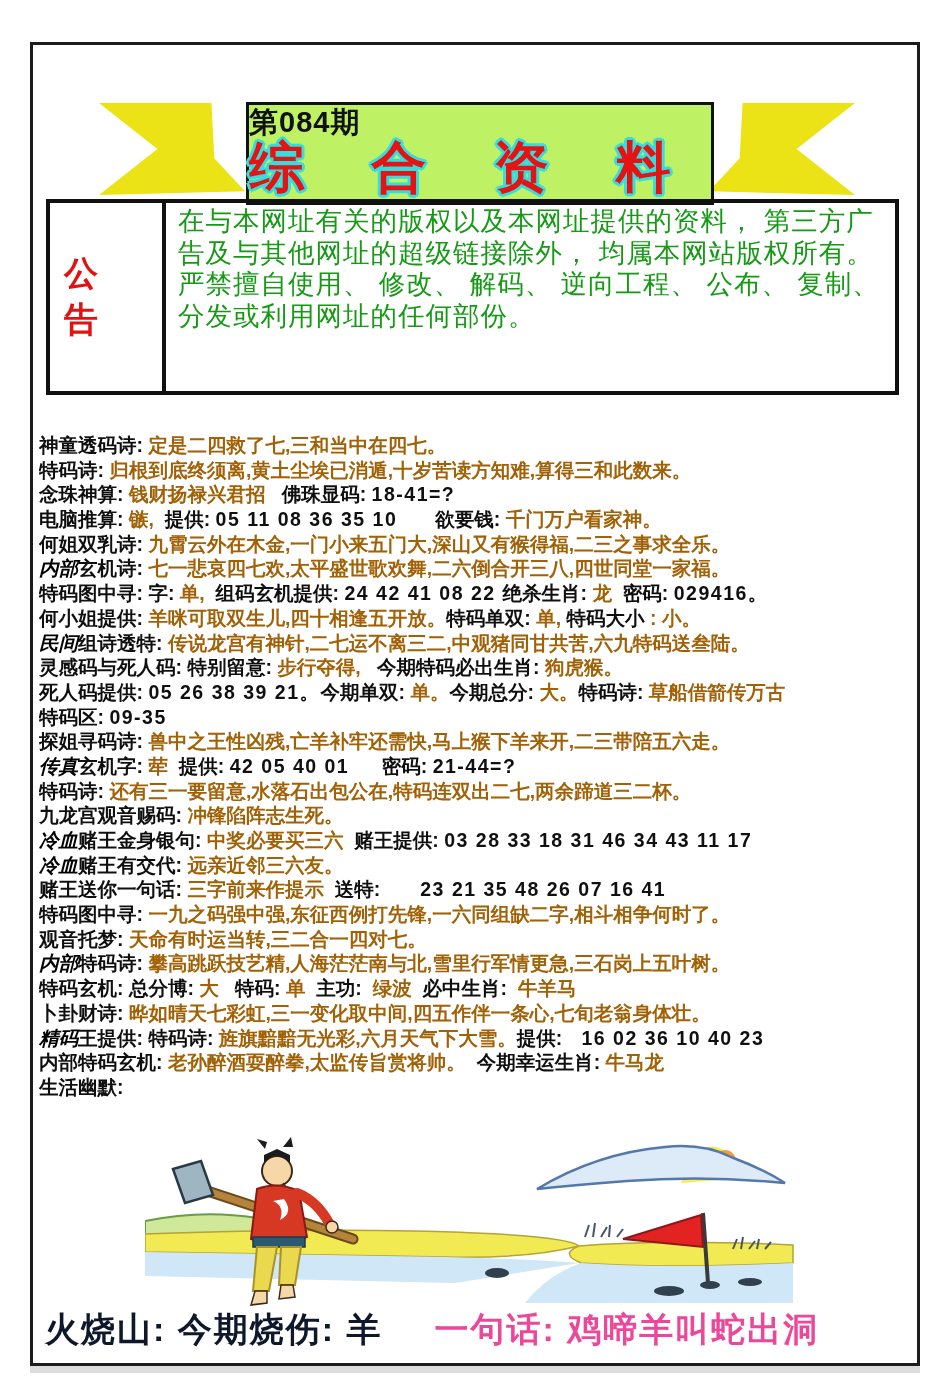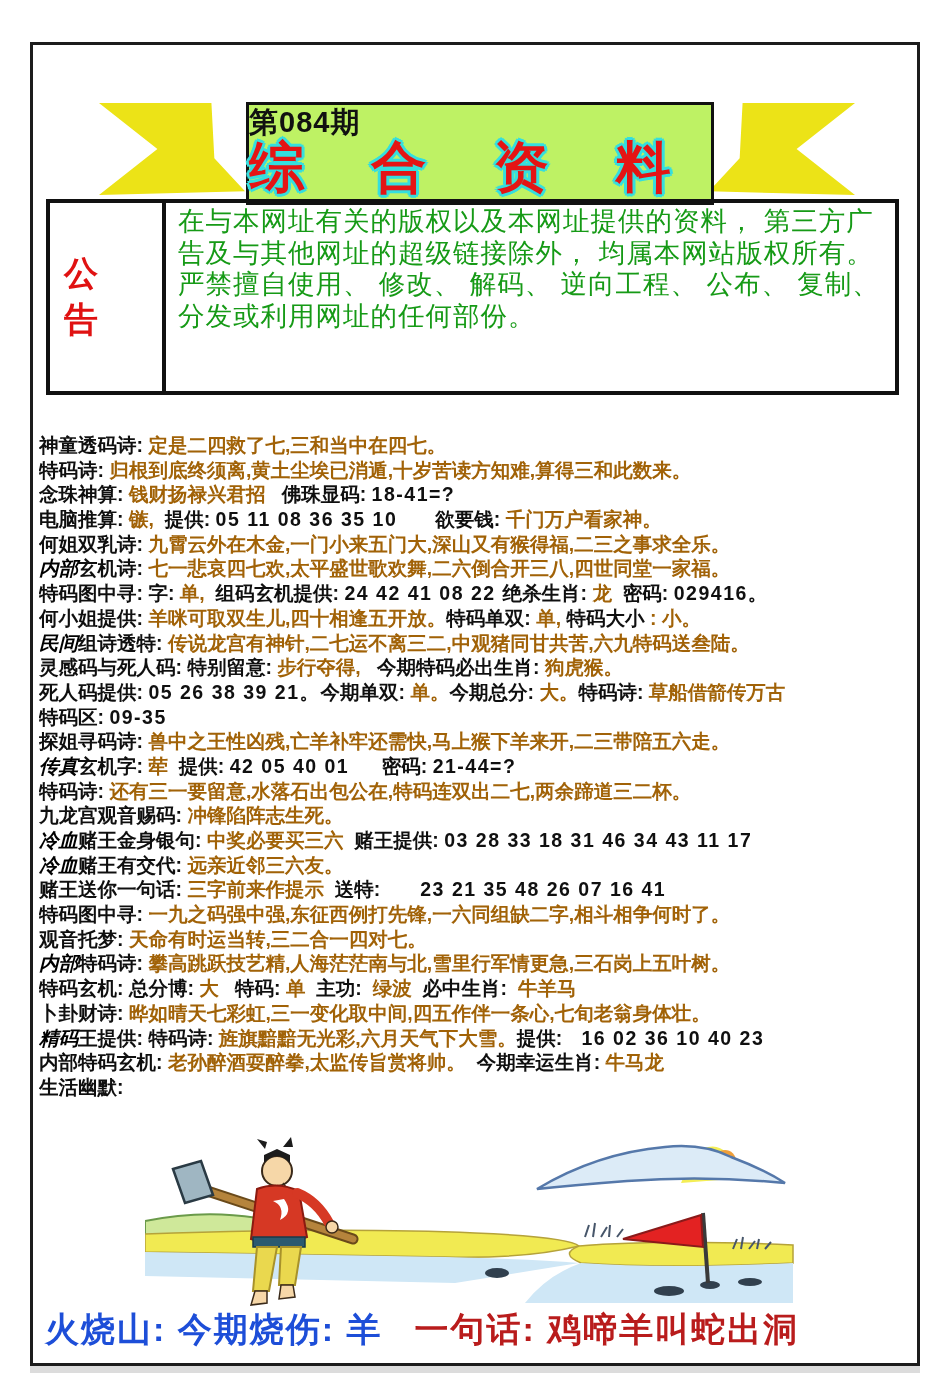--- a/index.html
+++ b/index.html
@@ -37,22 +37,22 @@
   .line{height:24.7px;line-height:24.7px;font-size:19.5px;white-space:pre;overflow:hidden;}
   .seg-label{font-weight:bold;color:#0f0f0f;}
   .seg-script{font-weight:bold;font-style:italic;color:#000000;}
   .seg-text{font-weight:600;color:#a16207;}
   .seg-num{font-weight:bold;color:#101010;letter-spacing:1.5px;}
   
   .illus{position:absolute;left:112px;top:1076px;width:650px;height:188px;}
   
   .footer-strip{position:absolute;left:12px;top:1258px;width:860px;height:52px;
       white-space:pre;font-size:34px;font-weight:bold;line-height:52px;}
-  .footer-red{color:#1d4ed8;letter-spacing:2px;}
-  .footer-green{color:#b91c1c;margin-left:32px;letter-spacing:2px;}
+  .footer-red{color:#0f172a;letter-spacing:2px;}
+  .footer-green{color:#ec4899;margin-left:52px;letter-spacing:2px;}
 </style>
 </head>
 <body>
 
 <div class="stage">
   <div class="sheet">
 
     <div class="header">
       <div class="ribbon ribbon-left"></div>
       <div class="ribbon ribbon-right"></div>

